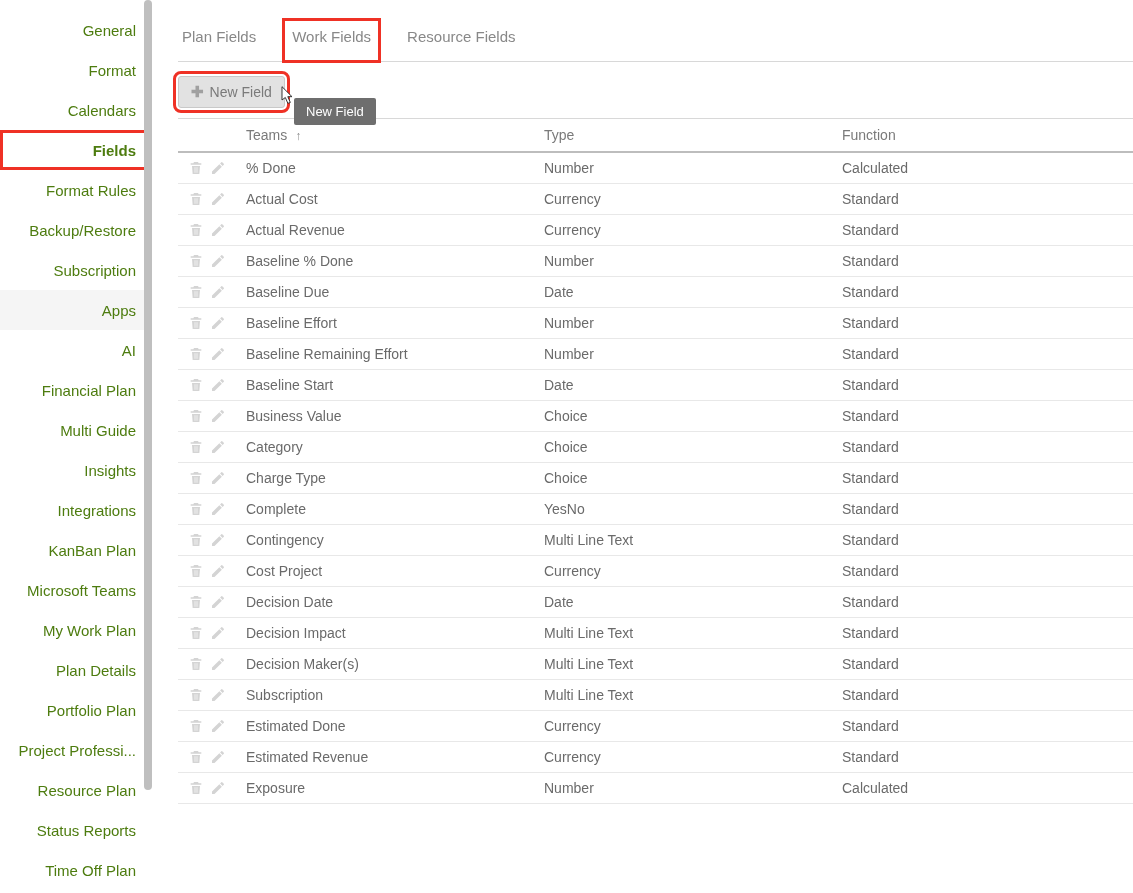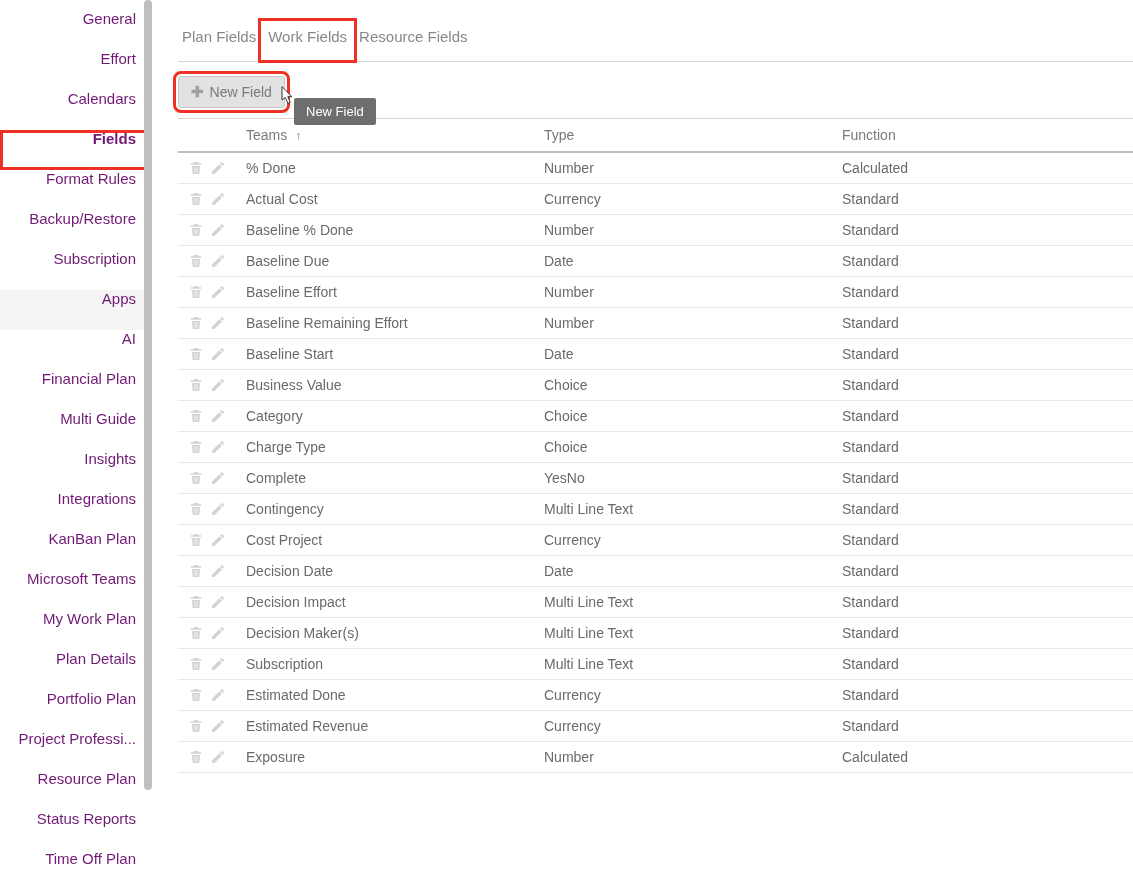--- a/index.html
+++ b/index.html
@@ -28,42 +28,44 @@
     right: 0;
     top: 0;
     width: 8px;
     height: 790px;
     background: #bfbfbf;
     border-radius: 4px;
   }
   .sidebar-item {
     height: 40px;
     display: flex;
+    align-items: center;
     justify-content: flex-end;
     padding-right: 16px;
-    color: #701a75;
+    color: #4d7c0f;
     cursor: pointer;
     font-size: 15px;
     white-space: nowrap;
   }
   .sidebar-item.active {
     background: #f5f5f5;
   }
   .sidebar-item.highlighted {
     outline: 3px solid #ef3125;
     outline-offset: -3px;
     font-weight: bold;
   }
   .main {
     flex: 1;
     padding: 20px 0 0 26px;
     position: relative;
   }
   .tabs {
     display: flex;
+    gap: 24px;
     border-bottom: 1px solid #d8d8d8;
     padding-bottom: 0;
   }
   .tab {
     padding: 8px 4px 16px 4px;
     color: #888;
     cursor: pointer;
     font-size: 15px;
   }
   .tab.highlighted {
@@ -160,21 +162,21 @@
 </head>
 <body>
 
 <div class="layout">
   <nav class="sidebar">
     <div id="sidebar-items">
         <div class="sidebar-item">
           <span>General</span>
         </div>
         <div class="sidebar-item">
-          <span>Effort</span>
+          <span>Format</span>
         </div>
         <div class="sidebar-item">
           <span>Calendars</span>
         </div>
         <div class="sidebar-item highlighted">
           <span>Fields</span>
         </div>
         <div class="sidebar-item">
           <span>Format Rules</span>
         </div>
@@ -312,20 +314,39 @@
                     <path fill="currentColor" d="M9 3h6l1 2h4v2H4V5h4l1-2zM6 9h12l-1 12H7L6 9zm4 2v8h1v-8h-1zm3 0v8h1v-8h-1z"></path>
                   </svg>
                 </span>
                 <span class="icon-btn">
                   <svg viewBox="0 0 24 24">
                     <path fill="currentColor" d="M3 17.25V21h3.75L17.81 9.94l-3.75-3.75L3 17.25zM20.71 7.04a1 1 0 0 0 0-1.41l-2.34-2.34a1 1 0 0 0-1.41 0l-1.83 1.83 3.75 3.75 1.83-1.83z"></path>
                   </svg>
                 </span>
               </div>
             </td>
+            <td>Actual Revenue</td>
+            <td>Currency</td>
+            <td>Standard</td>
+          </tr>
+          <tr>
+            <td>
+              <div class="row-actions">
+                <span class="icon-btn">
+                  <svg viewBox="0 0 24 24">
+                    <path fill="currentColor" d="M9 3h6l1 2h4v2H4V5h4l1-2zM6 9h12l-1 12H7L6 9zm4 2v8h1v-8h-1zm3 0v8h1v-8h-1z"></path>
+                  </svg>
+                </span>
+                <span class="icon-btn">
+                  <svg viewBox="0 0 24 24">
+                    <path fill="currentColor" d="M3 17.25V21h3.75L17.81 9.94l-3.75-3.75L3 17.25zM20.71 7.04a1 1 0 0 0 0-1.41l-2.34-2.34a1 1 0 0 0-1.41 0l-1.83 1.83 3.75 3.75 1.83-1.83z"></path>
+                  </svg>
+                </span>
+              </div>
+            </td>
             <td>Baseline % Done</td>
             <td>Number</td>
             <td>Standard</td>
           </tr>
           <tr>
             <td>
               <div class="row-actions">
                 <span class="icon-btn">
                   <svg viewBox="0 0 24 24">
                     <path fill="currentColor" d="M9 3h6l1 2h4v2H4V5h4l1-2zM6 9h12l-1 12H7L6 9zm4 2v8h1v-8h-1zm3 0v8h1v-8h-1z"></path>

